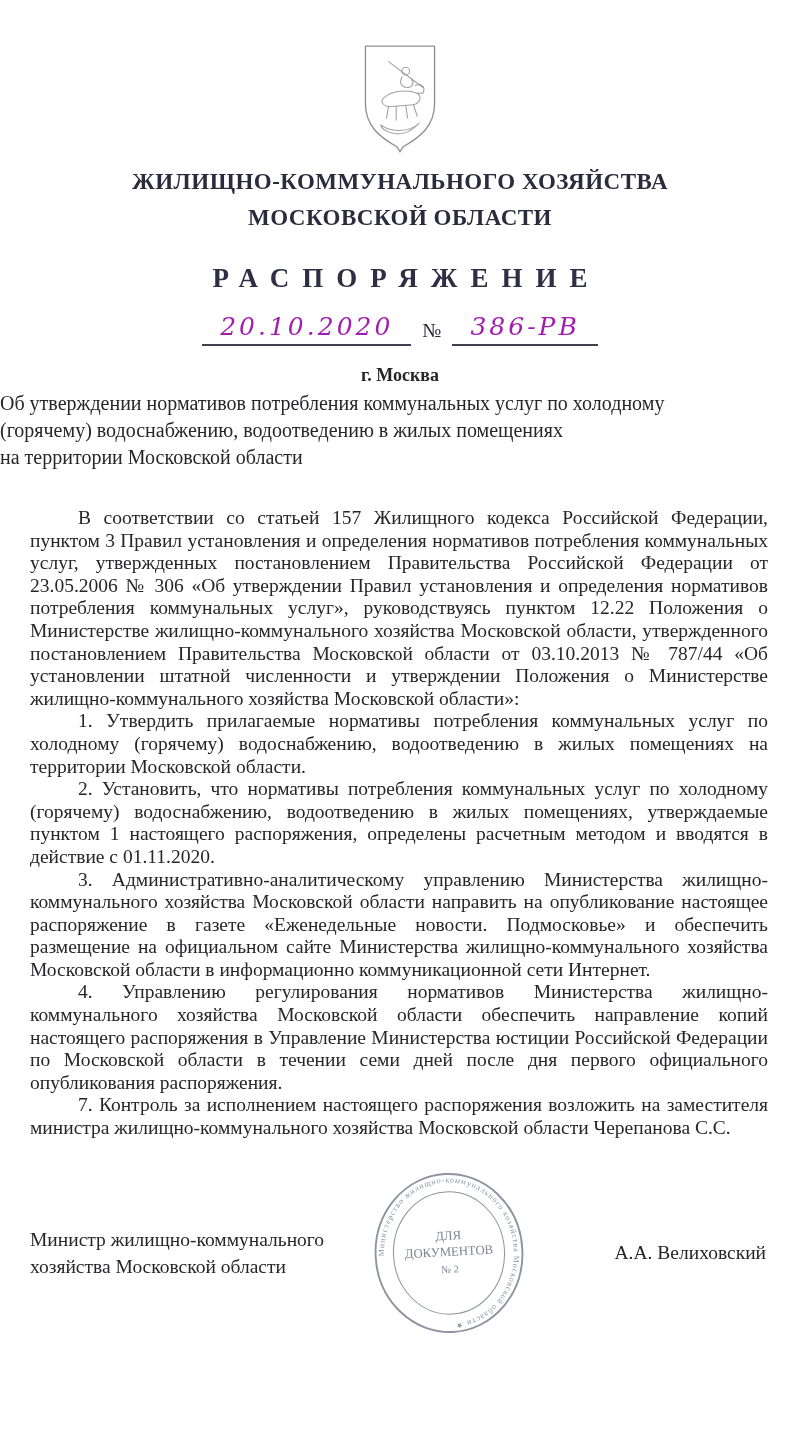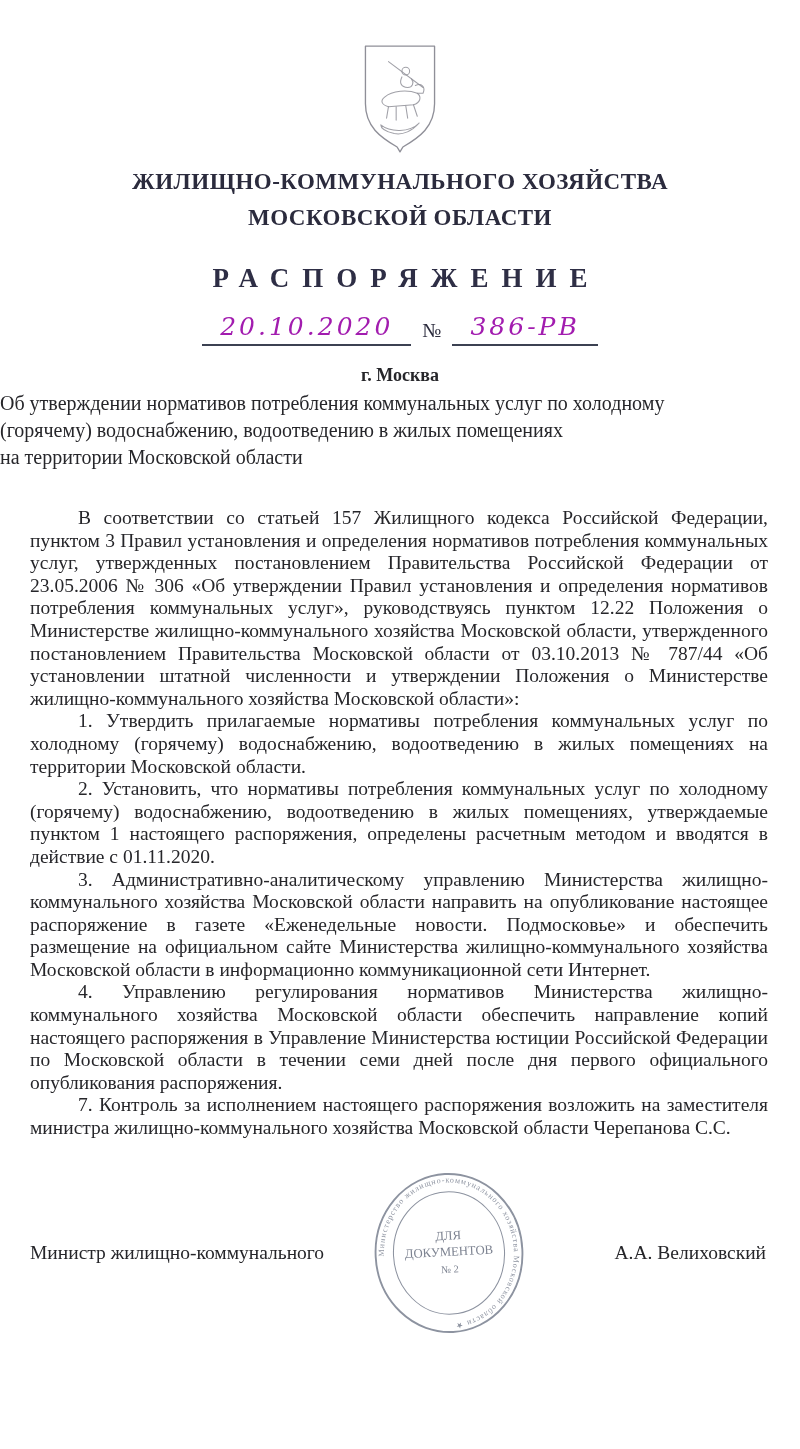--- a/index.html
+++ b/index.html
@@ -157,20 +157,21 @@
     <p>1. Утвердить прилагаемые нормативы потребления коммунальных услуг по холодному (горячему) водоснабжению, водоотведению в жилых помещениях на территории Московской области.</p>
     <p>2. Установить, что нормативы потребления коммунальных услуг по холодному (горячему) водоснабжению, водоотведению в жилых помещениях, утверждаемые пунктом 1 настоящего распоряжения, определены расчетным методом и вводятся в действие с 01.11.2020.</p>
     <p>3. Административно-аналитическому управлению Министерства жилищно-коммунального хозяйства Московской области направить на опубликование настоящее распоряжение в газете «Еженедельные новости. Подмосковье» и обеспечить размещение на официальном сайте Министерства жилищно-коммунального хозяйства Московской области в информационно коммуникационной сети Интернет.</p>
     <p>4. Управлению регулирования нормативов Министерства жилищно-коммунального хозяйства Московской области обеспечить направление копий настоящего распоряжения в Управление Министерства юстиции Российской Федерации по Московской области в течении семи дней после дня первого официального опубликования распоряжения.</p>
     <p>7. Контроль за исполнением настоящего распоряжения возложить на заместителя министра жилищно-коммунального хозяйства Московской области Черепанова С.С.</p>
   </div>
 
   <div class="sig-row">
     <div class="sig-left">
       <div>Министр жилищно-коммунального</div>
+      <div>хозяйства Московской области</div>
     </div>
 
     <svg class="sig-stamp" viewBox="0 0 170 180" aria-hidden="true">
       <defs>
         <path id="ring" d="M 16 90 A 69 75 0 1 1 154 90 A 69 75 0 1 1 16 90"></path>
       </defs>
       <ellipse cx="85" cy="90" rx="78" ry="84" fill="none" stroke="#8d93a0" stroke-width="2"></ellipse>
       <ellipse cx="85" cy="90" rx="59" ry="65" fill="none" stroke="#8d93a0" stroke-width="1.1"></ellipse>
       <text font-size="8.5" fill="#8d93a0" letter-spacing="1">
         <textPath href="#ring">Министерство жилищно-коммунального хозяйства Московской области ★</textPath>

